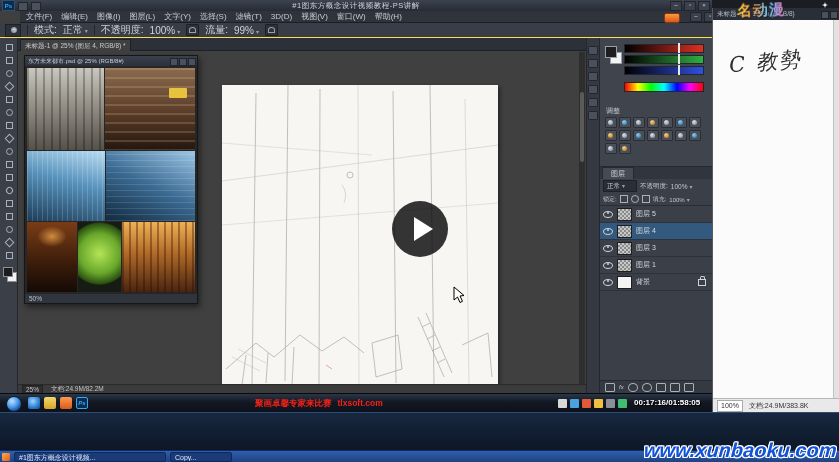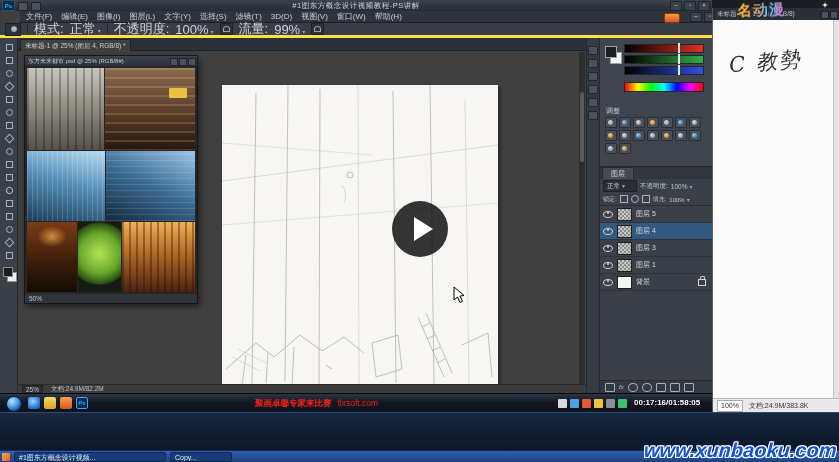--- a/index.html
+++ b/index.html
@@ -25,22 +25,22 @@
 
   #ps-menubar{position:absolute;left:0;top:11px;width:712px;height:12px;background:#2e333c;
     border-bottom:1px solid #1c1f26;display:flex;align-items:center;gap:9px;padding-left:6px;box-sizing:border-box;
     color:#c8ccd4;font-size:8px;margin-left:20px;}
   .menu-item{white-space:nowrap;}
   #child-ctl{position:absolute;right:2px;top:1px;display:flex;gap:2px;}
   #ws-icon{position:absolute;right:52px;top:2px;width:14px;height:8px;background:linear-gradient(#ff9a3d,#d8581e);
     border-radius:2px;border:1px solid #8a3410;}
 
   #ps-optionsbar{position:absolute;left:0;top:23px;width:764px;height:15px;background:#383d47;
-    border-bottom:3px solid #fde047;display:flex;align-items:center;gap:6px;padding-left:5px;box-sizing:border-box;
-    color:#cfd3da;font-size:13px;}
+    border-bottom:1px solid #fde047;display:flex;align-items:center;gap:6px;padding-left:5px;box-sizing:border-box;
+    color:#cfd3da;font-size:10px;}
   .opt-sep{width:1px;height:10px;background:#22252b;}
   .brush-chip{width:14px;height:11px;background:#2c313a;border:1px solid #1d2127;position:relative;}
   .brush-chip::after{content:"";position:absolute;left:3px;top:2px;width:6px;height:6px;border-radius:50%;
     background:radial-gradient(#dfe3ea,#6a7078);}
   .dd::after{content:"▾";font-size:6px;margin-left:2px;color:#9aa0aa;}
   .opt-ico{width:11px;height:10px;background:#2c313a;border:1px solid #1d2127;border-radius:1px;position:relative;}
   .opt-ico::after{content:"";position:absolute;left:2px;top:2px;width:5px;height:4px;border:1px solid #9aa0aa;border-radius:50% 50% 0 0;}
 
   
   #ps-tools{position:absolute;left:0;top:38px;width:18px;height:355px;background:#3a3f48;border-right:1px solid #24272d;
@@ -178,21 +178,21 @@
     background:linear-gradient(#2b3646,#121722 45%,#0c111b);border-top:1px solid #06090f;}
   #orb{position:absolute;left:6px;top:2px;width:14px;height:14px;border-radius:50%;
     background:radial-gradient(circle at 35% 30%,#bfe0ff,#4a9ae8 45%,#1a4e9a 75%,#0c2f66);border:1px solid #06203f;}
   .ql{position:absolute;top:3px;width:12px;height:12px;border-radius:2px;}
   .ql-ie{left:28px;background:radial-gradient(circle at 40% 35%,#9fd4ff,#2a7fd4 60%,#114a86);}
   .ql-folder{left:44px;background:linear-gradient(#f4d96a,#d8a428);}
   .ql-media{left:60px;background:linear-gradient(#ff9a4d,#d85a1a);}
   .ql-ps{left:76px;background:#0b2c4a;border:1px solid #31a8ff;box-sizing:border-box;color:#31a8ff;font-size:6px;
     font-weight:bold;text-align:center;line-height:10px;}
   #ad{position:absolute;left:255px;top:4px;color:#f32118;font-size:8.5px;font-weight:bold;white-space:nowrap;}
-  #ad b{margin-left:6px;font-weight:normal;}
+  #ad b{margin-left:6px;font-weight:bold;}
   .tray-ico{position:absolute;top:5px;width:9px;height:9px;border-radius:1px;}
   #timecode{position:absolute;left:634px;top:4px;color:#fff;font-size:8px;font-weight:bold;
     text-shadow:1px 1px 1px #000;white-space:nowrap;}
 
   
   #playerbar{position:absolute;left:0;top:412px;width:839px;height:38px;
     background:linear-gradient(#18283f,#0c1626);border-top:1px solid #2e4b78;}
 
   
   #hostbar{position:absolute;left:0;top:450px;width:839px;height:12px;

